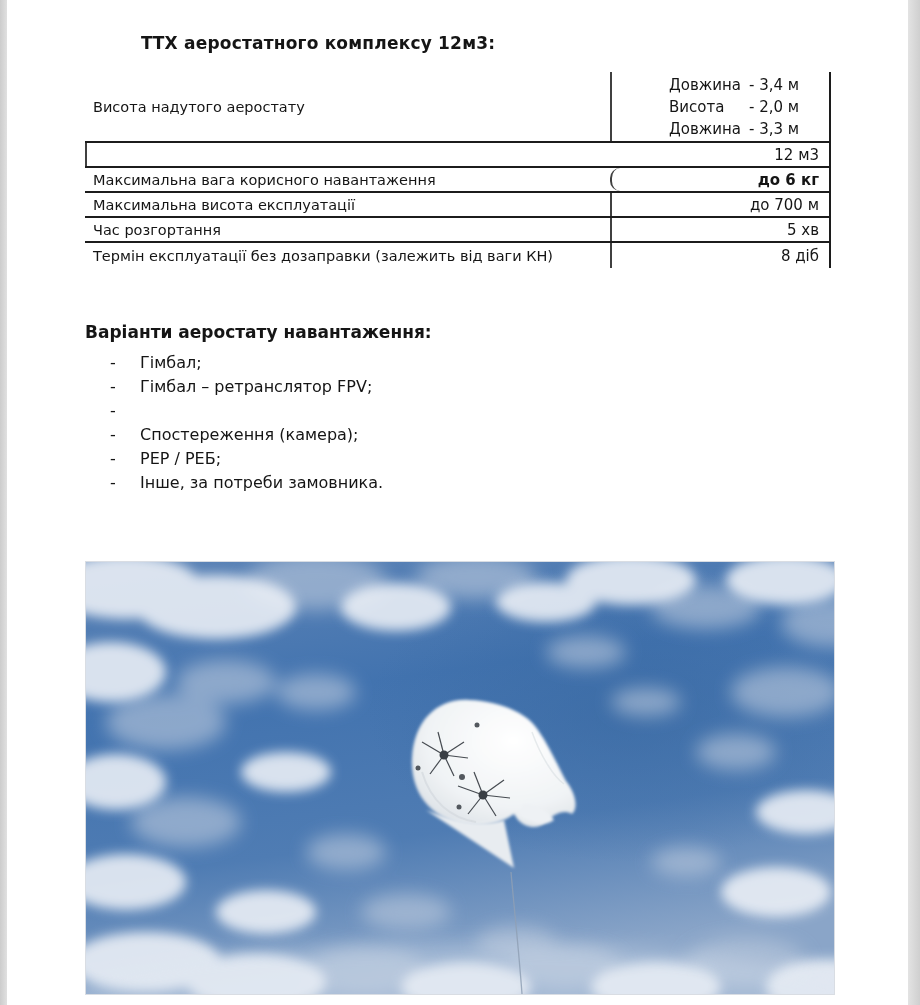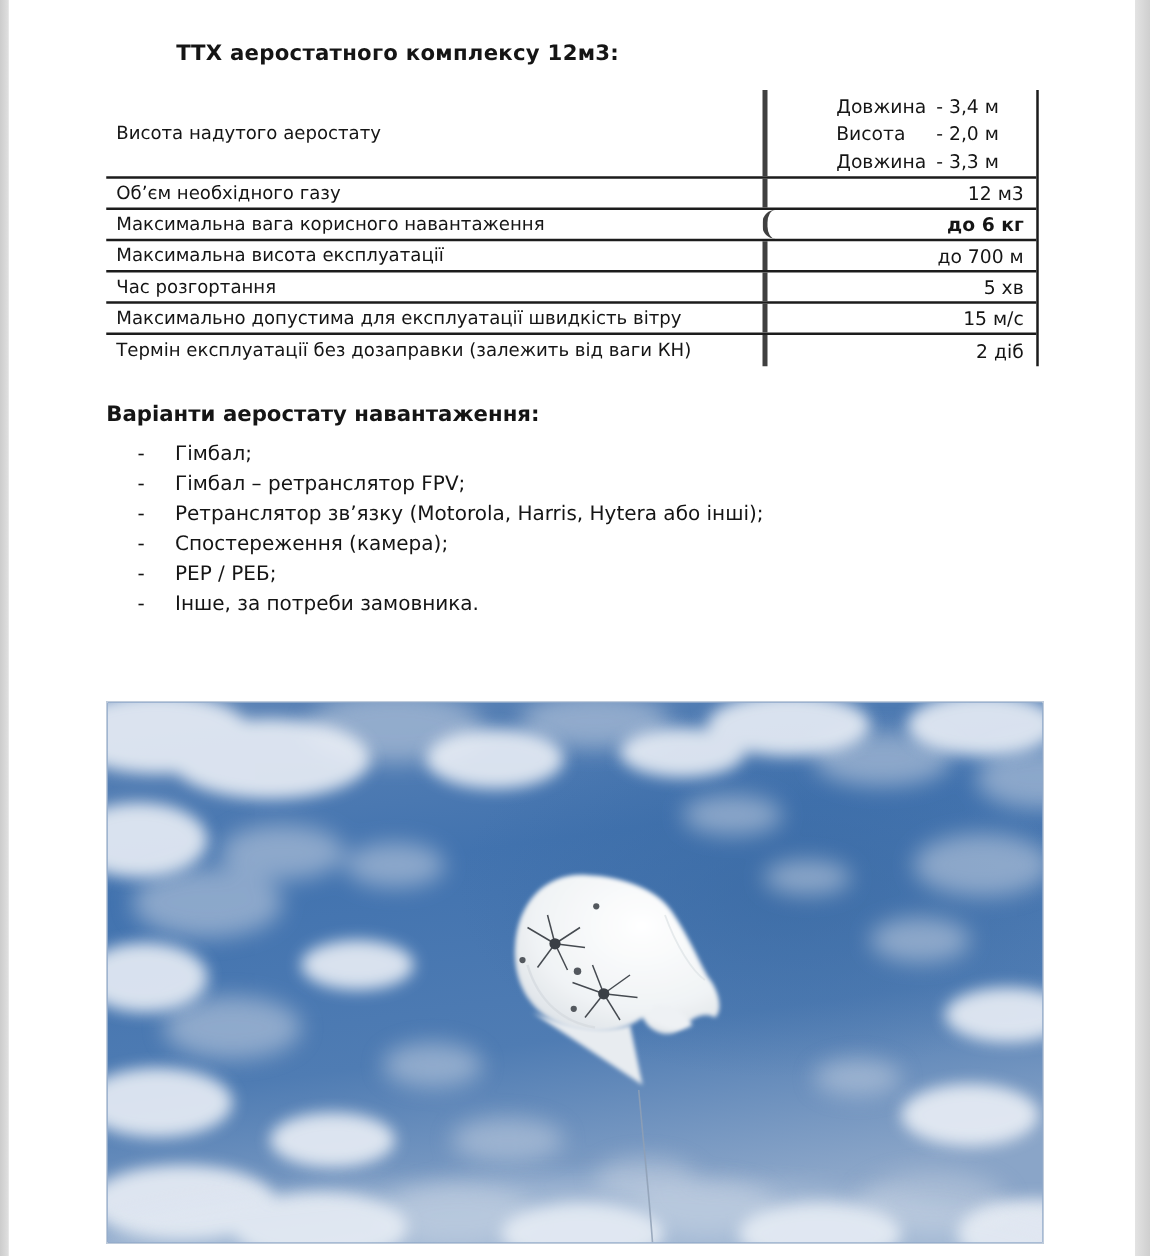--- a/index.html
+++ b/index.html
@@ -23,21 +23,21 @@
   }
   .t-row { display:flex; border-bottom:2px solid #1c1c1c; box-sizing:border-box; }
   .t-row:last-child { border-bottom:none; }
   .t-row.sizes { height:71px; }
   .t-row.std   { height:25px; }
   .t-label {
     width:525px; box-sizing:border-box; padding-left:8px;
     display:flex; align-items:center; font-size:14.5px; white-space:nowrap;
   }
   .t-value {
-    flex:1; border-left:4px solid #404040; box-sizing:border-box;
+    flex:1; border-left:2px solid #404040; box-sizing:border-box;
     display:flex; align-items:center; justify-content:flex-end;
     padding-right:10px; font-size:15px; white-space:nowrap;
   }
   .t-value.bold { font-weight:bold;border-radius:10px; }
   .size-lines { display:flex; flex-direction:column; width:150px; }
   .size-line  { display:flex; height:22px; align-items:center; font-size:15px; }
   .size-line .dim { width:80px; }
 
   .section-heading {
     position:absolute; left:85px; top:322px;
@@ -78,59 +78,53 @@
           <span class="val">- 2,0 м</span>
         </div>
         <div class="size-line">
           <span class="dim">Довжина</span>
           <span class="val">- 3,3 м</span>
         </div>
       </div>
     </div>
   </div>
   <div class="t-row std">
-    <div class="t-label">Об’єм необхідного газу</div>
     <div class="t-value">12 м3</div>
   </div>
   <div class="t-row std">
     <div class="t-label">Максимальна вага корисного навантаження</div>
     <div class="t-value bold">до 6 кг</div>
   </div>
   <div class="t-row std">
     <div class="t-label">Максимальна висота експлуатації</div>
     <div class="t-value">до 700 м</div>
   </div>
   <div class="t-row std">
     <div class="t-label">Час розгортання</div>
     <div class="t-value">5 хв</div>
   </div>
   <div class="t-row std">
-    <div class="t-label">Максимально допустима для експлуатації швидкість вітру</div>
-    <div class="t-value">15 м/с</div>
-  </div>
-  <div class="t-row std">
     <div class="t-label">Термін експлуатації без дозаправки (залежить від ваги КН)</div>
-    <div class="t-value">2 діб</div>
+    <div class="t-value">8 діб</div>
   </div>
 </div>
 
 <div class="section-heading">Варіанти аеростату навантаження:</div>
 
 <ul class="payload-list">
   <li>
     <span class="dash">-</span>
     <span>Гімбал;</span>
   </li>
   <li>
     <span class="dash">-</span>
     <span>Гімбал – ретранслятор FPV;</span>
   </li>
   <li>
     <span class="dash">-</span>
-    <span>Ретранслятор зв’язку (Motorola, Harris, Hytera або інші);</span>
   </li>
   <li>
     <span class="dash">-</span>
     <span>Спостереження (камера);</span>
   </li>
   <li>
     <span class="dash">-</span>
     <span>РЕР / РЕБ;</span>
   </li>
   <li>

